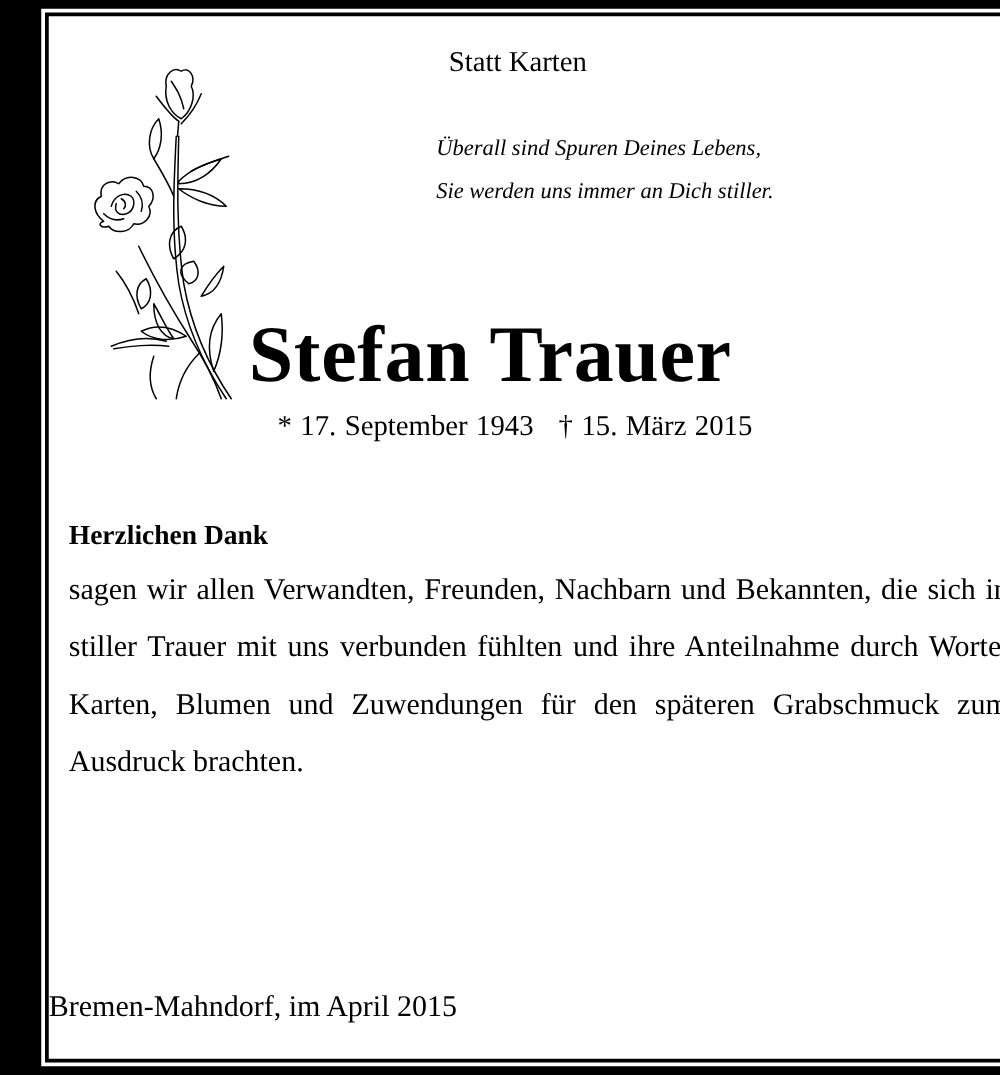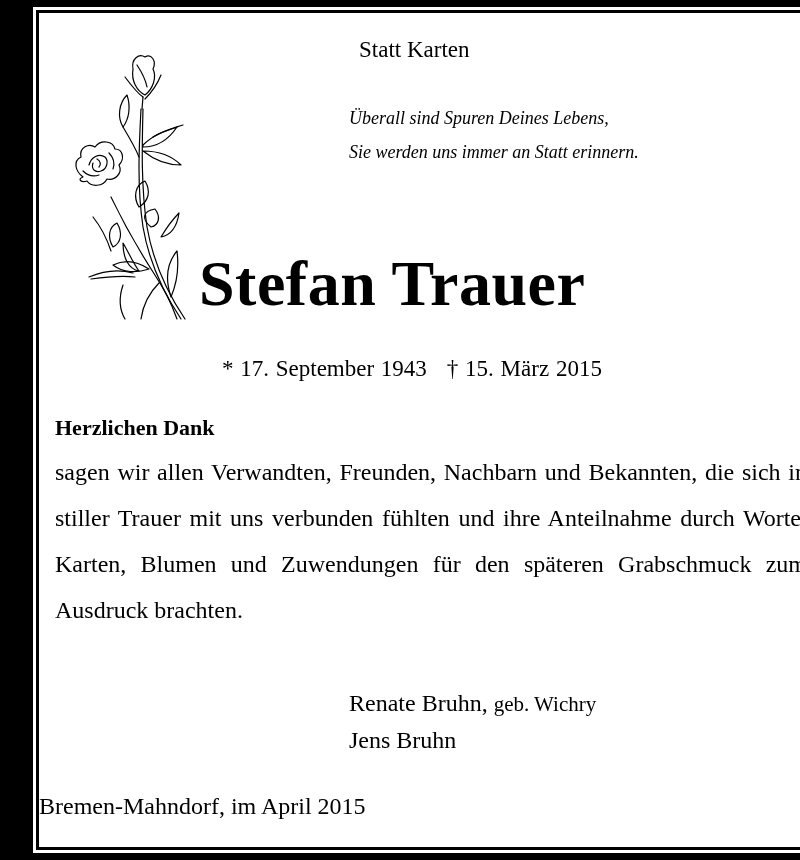--- a/index.html
+++ b/index.html
@@ -12,21 +12,21 @@
   .inner {
     width: 100%; height: 100%; box-sizing: border-box;
     border: 3px solid #000000; background: #ffffff; position: relative;
     font-family: "Liberation Serif", "DejaVu Serif", serif; color: #000000;
   }
   .abs { position: absolute; white-space: nowrap; }
   .statt { left: 320px; top: 24px; font-size: 23px; }
   .quote { left: 310px; top: 88px; font-size: 18px; font-style: italic; line-height: 34px; }
   .quote div { white-space: nowrap; }
   .name { left: 160px; top: 234px; font-size: 64px; font-weight: bold; letter-spacing: 0.5px; }
-  .dates { left: 183px; top: 343px; font-size: 23px; word-spacing: 1px; }
+  .dates { left: 183px; top: 315px; font-size: 23px; word-spacing: 1px; }
   .dates .gap2 { display: inline-block; width: 20px; }
   .heading { left: 16px; top: 402px; font-size: 22px; font-weight: bold; }
   .body {
     position: absolute; left: 16px; top: 436px; width: 752px;
     font-size: 24px; line-height: 46px; text-align: justify;
   }
   .body p { margin: 0; text-align-last: left; }
   .body p + p { margin-top: 4px; }
   .signers { left: 310px; top: 672px; font-size: 24px; line-height: 36px; }
   .signers .small { font-size: 21px; }
@@ -73,42 +73,33 @@
         <path d="M36 230 C50 224 66 222 80 226"></path>
         <path d="M38 232 C52 230 66 228 82 230"></path>
         <path d="M70 238 C66 250 66 262 72 272 M106 236 C96 246 90 258 88 272"></path>
         <path d="M118 250 C112 232 114 216 124 204 C126 220 124 236 118 250 Z"></path>
       </svg>
 
       <div class="abs statt">Statt Karten</div>
 
       <div class="abs quote">
         <div>Überall sind Spuren Deines Lebens,</div>
-        <div>Sie werden uns immer an Statt erinnern.</div>
+        <div>Sie werden uns immer an Dich stiller.</div>
       </div>
 
       <div class="abs name">Stefan Trauer</div>
 
       <div class="abs dates">
         <span>* 17. September 1943</span><span class="gap2"></span><span>† 15. März 2015</span>
       </div>
 
       <div class="abs heading">Herzlichen Dank</div>
 
       <div class="body">
         <p>sagen wir allen Verwandten, Freunden, Nachbarn und Bekannten, die sich in stiller Trauer mit uns verbunden fühlten und ihre Anteilnahme durch Worte, Karten, Blumen und Zuwendungen für den späteren Grabschmuck zum Ausdruck brachten.</p>
       </div>
 
-      <div class="abs signers">
-        <div>
-          <span>Renate Bruhn,</span>
-          <span class="small">geb. Wichry</span>
-        </div>
-        <div>
-          <span>Jens Bruhn</span>
-        </div>
-      </div>
 
       <div class="abs place">Bremen-Mahndorf, im April 2015</div>
 
     </div>
   </div>
 </div>
 
 </body></html>

